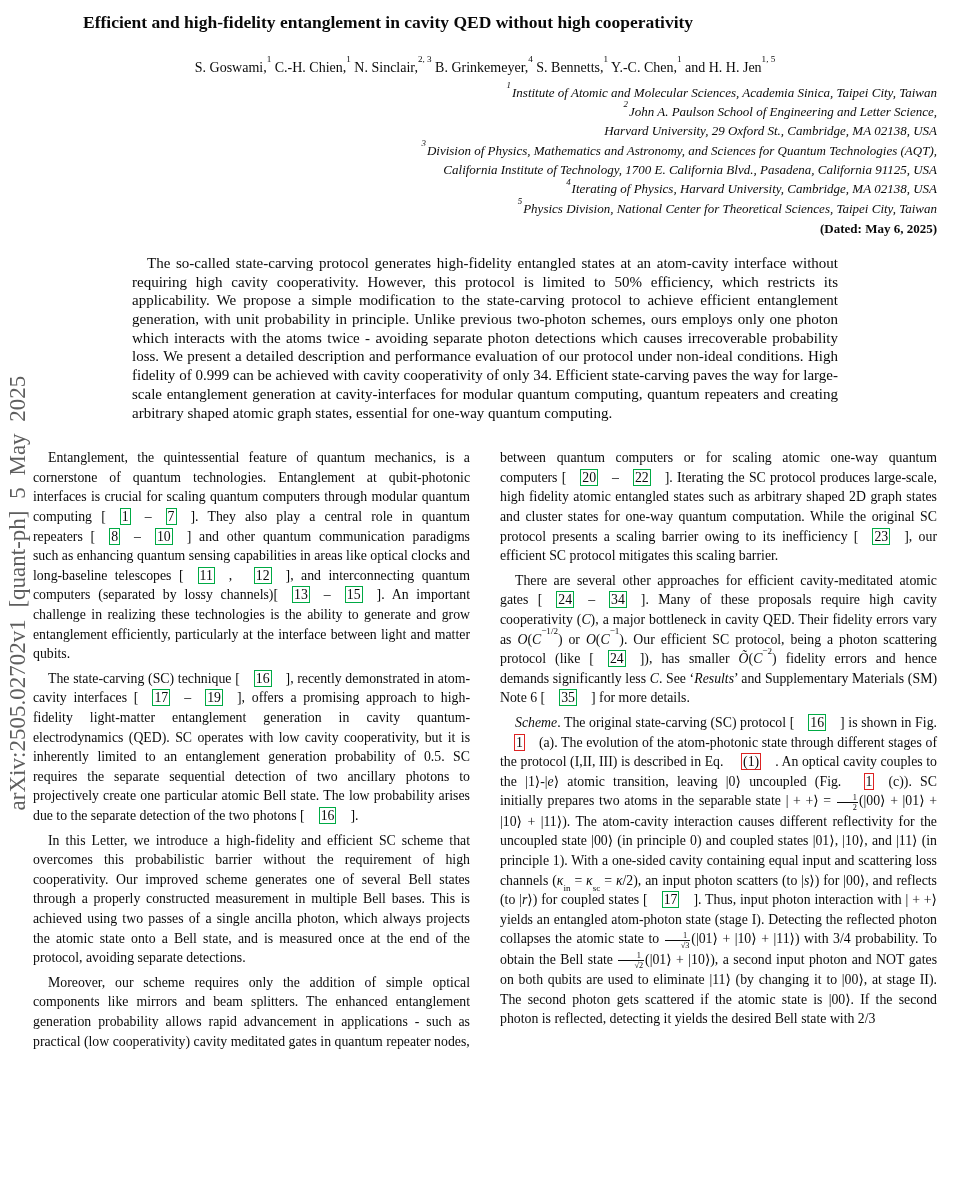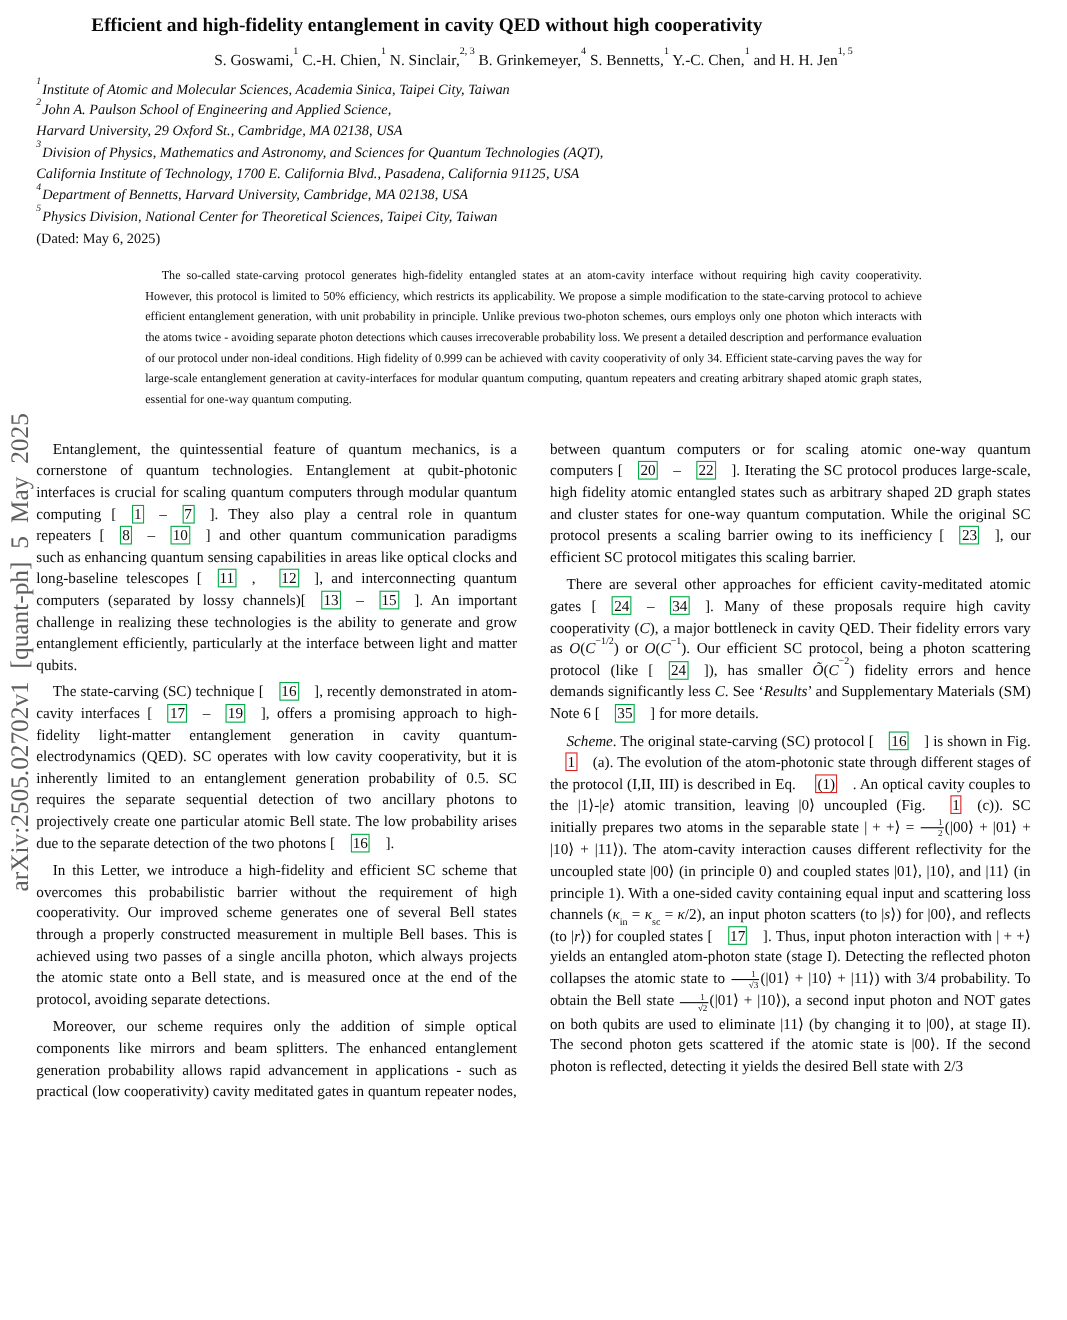--- a/index.html
+++ b/index.html
@@ -10,32 +10,32 @@
     color:#0a0a0a;
     font-family:"Liberation Serif","DejaVu Serif","DejaVu Sans",serif;
     overflow:hidden;
   }
   .content{padding:8px 33px 0 33px;}
   .title{
     font-size:17.5px;font-weight:bold;
     margin:4px 50px 0 50px;line-height:1.25;
   }
   .authors{
-    text-align:center;font-size:14px;margin-top:14px;
+    text-align:center;font-size:14px;margin-top:26px;
   }
   .authors sup{font-size:0.65em;line-height:0;position:relative;top:-0.45em;}
   .affiliations{
-    margin-top:7px;text-align:left;font-style:italic;
+    margin-top:7px;text-align:right;font-style:italic;
     font-size:13px;line-height:19.3px;
   }
   .affiliations sup{font-size:0.68em;line-height:0;position:relative;top:-0.4em;margin-right:1px;}
-  .dated{text-align:left;font-size:13px;margin-top:3px;}
+  .dated{text-align:right;font-size:13px;margin-top:3px;font-weight:bold;}
   .abstract{
     width:706px;margin:17px auto 12px auto;
-    font-size:11px;line-height:18.7px;
+    font-size:15px;line-height:18.7px;
     text-align:justify;text-indent:15px;
   }
   .columns{
     display:flex;justify-content:space-between;gap:13px;
     margin-top:26px;
     font-size:13.8px;line-height:19.6px;text-align:justify;
     hyphens:auto;
   }
   .col{width:437px;flex:0 0 437px;}
   .para{margin:0;text-indent:15px;}
@@ -71,25 +71,25 @@
 </head>
 <body>
 
 <div class="page">
   <div class="arxiv-stamp">arXiv:2505.02702v1  [quant-ph]  5 May 2025</div>
   <div class="content">
     <h1 class="title">Efficient and high-fidelity entanglement in cavity QED without high cooperativity</h1>
     <div class="authors" id="authors"><span><span>S. Goswami,</span><sup>1</sup></span><span><span> C.-H. Chien,</span><sup>1</sup></span><span><span> N. Sinclair,</span><sup>2, 3</sup></span><span><span> B. Grinkemeyer,</span><sup>4</sup></span><span><span> S. Bennetts,</span><sup>1</sup></span><span><span> Y.-C. Chen,</span><sup>1</sup></span><span><span> and H. H. Jen</span><sup>1, 5</sup></span></div>
     <div class="affiliations" id="affiliations">
         <div><sup>1</sup><span>Institute of Atomic and Molecular Sciences, Academia Sinica, Taipei City, Taiwan</span></div>
-        <div><sup>2</sup><span>John A. Paulson School of Engineering and Applied Science,</span></div>
+        <div><sup>2</sup><span>John A. Paulson School of Engineering and Letter Science,</span></div>
         <div><span>Harvard University, 29 Oxford St., Cambridge, MA 02138, USA</span></div>
         <div><sup>3</sup><span>Division of Physics, Mathematics and Astronomy, and Sciences for Quantum Technologies (AQT),</span></div>
         <div><span>California Institute of Technology, 1700 E. California Blvd., Pasadena, California 91125, USA</span></div>
-        <div><sup>4</sup><span>Department of Bennetts, Harvard University, Cambridge, MA 02138, USA</span></div>
+        <div><sup>4</sup><span>Iterating of Physics, Harvard University, Cambridge, MA 02138, USA</span></div>
         <div><sup>5</sup><span>Physics Division, National Center for Theoretical Sciences, Taipei City, Taiwan</span></div>
       </div>
     <div class="dated">(Dated: May 6, 2025)</div>
     <div class="abstract">The so-called state-carving protocol generates high-fidelity entangled states at an atom-cavity interface without requiring high cavity cooperativity. However, this protocol is limited to 50% efficiency, which restricts its applicability. We propose a simple modification to the state-carving protocol to achieve efficient entanglement generation, with unit probability in principle. Unlike previous two-photon schemes, ours employs only one photon which interacts with the atoms twice - avoiding separate photon detections which causes irrecoverable probability loss. We present a detailed description and performance evaluation of our protocol under non-ideal conditions. High fidelity of 0.999 can be achieved with cavity cooperativity of only 34. Efficient state-carving paves the way for large-scale entanglement generation at cavity-interfaces for modular quantum computing, quantum repeaters and creating arbitrary shaped atomic graph states, essential for one-way quantum computing.</div>
     <div class="columns">
       <div class="col" id="col-left">
           <p class="para"><span>Entanglement, the quintessential feature of quantum mechanics, is a cornerstone of quantum technologies. Entanglement at qubit-photonic interfaces is crucial for scaling quantum computers through modular quantum computing [</span><span class="link-box">1</span><span>–</span><span class="link-box">7</span><span>]. They also play a central role in quantum repeaters [</span><span class="link-box">8</span><span>–</span><span class="link-box">10</span><span>] and other quantum communication paradigms such as enhancing quantum sensing capabilities in areas like optical clocks and long-baseline telescopes [</span><span class="link-box">11</span><span>, </span><span class="link-box">12</span><span>], and interconnecting quantum computers (separated by lossy channels)[</span><span class="link-box">13</span><span>–</span><span class="link-box">15</span><span>]. An important challenge in realizing these technologies is the ability to generate and grow entanglement efficiently, particularly at the interface between light and matter qubits.</span></p>
           <p class="para"><span>The state-carving (SC) technique [</span><span class="link-box">16</span><span>], recently demonstrated in atom-cavity interfaces [</span><span class="link-box">17</span><span>–</span><span class="link-box">19</span><span>], offers a promising approach to high-fidelity light-matter entanglement generation in cavity quantum-electrodynamics (QED). SC operates with low cavity cooperativity, but it is inherently limited to an entanglement generation probability of 0.5.  SC requires the separate sequential detection of two ancillary photons to projectively create one particular atomic Bell state. The low probability arises due to the separate detection of the two photons [</span><span class="link-box">16</span><span>].</span></p>
           <p class="para"><span>In this Letter, we introduce a high-fidelity and efficient SC scheme that overcomes this probabilistic barrier without the requirement of high cooperativity. Our improved scheme generates one of several Bell states through a properly constructed measurement in multiple Bell bases. This is achieved using two passes of a single ancilla photon, which always projects the atomic state onto a Bell state, and is measured once at the end of the protocol, avoiding separate detections.</span></p>
           <p class="para"><span>Moreover, our scheme requires only the addition of simple optical components like mirrors and beam splitters. The enhanced entanglement generation probability allows rapid advancement in applications - such as practical (low cooperativity) cavity meditated gates in quantum repeater nodes,</span></p>

